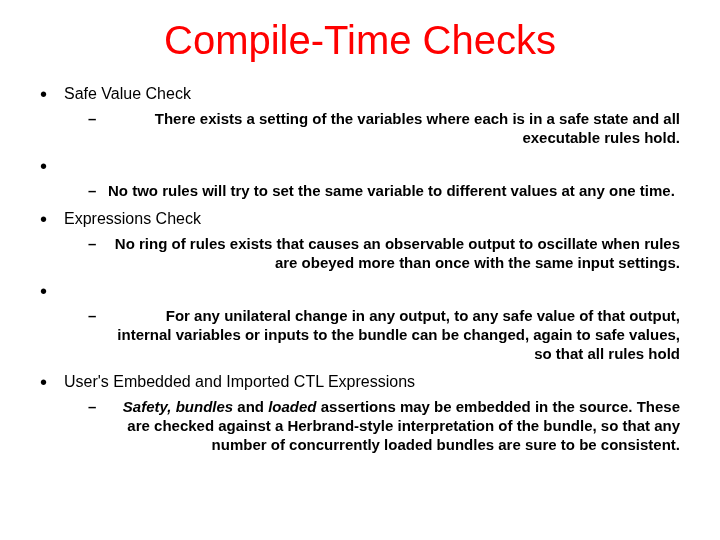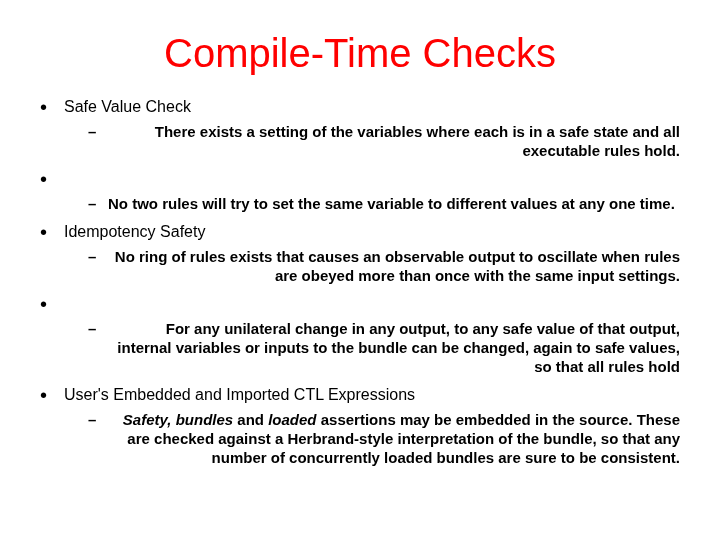--- a/index.html
+++ b/index.html
@@ -8,21 +8,21 @@
     width: 720px;
     height: 540px;
     background: #ffffff;
     font-family: Arial, Helvetica, sans-serif;
     color: #000;
   }
   .slide {
     box-sizing: border-box;
     width: 720px;
     height: 540px;
-    padding: 31px 30px 20px 30px;
+    padding: 18px 30px 20px 30px;
   }
   .title {
     text-align: center;
     font-size: 40px;
     color: #ff0000;
     margin: 0 0 18px 0;
     font-weight: normal;
   }
   ul.top {
     list-style: none;
@@ -102,21 +102,21 @@
         <li>
           <div class="b2-mark">–</div>
           <div class="b2-text">No two rules will try to set the same variable to different values at any one time.</div>
         </li>
       </ul>
     </li>
 
     <li>
       <div class="bullet-row">
         <div class="b1-mark">•</div>
-        <div class="b1-text">Idempotency Safety</div>
+        <div class="b1-text">Expressions Check</div>
       </div>
       <ul class="sub">
         <li>
           <div class="b2-mark">–</div>
           <div class="b2-text">No ring of rules exists that causes an observable output to oscillate when rules are obeyed more than once with the same input settings.</div>
         </li>
       </ul>
     </li>
 
     <li>

